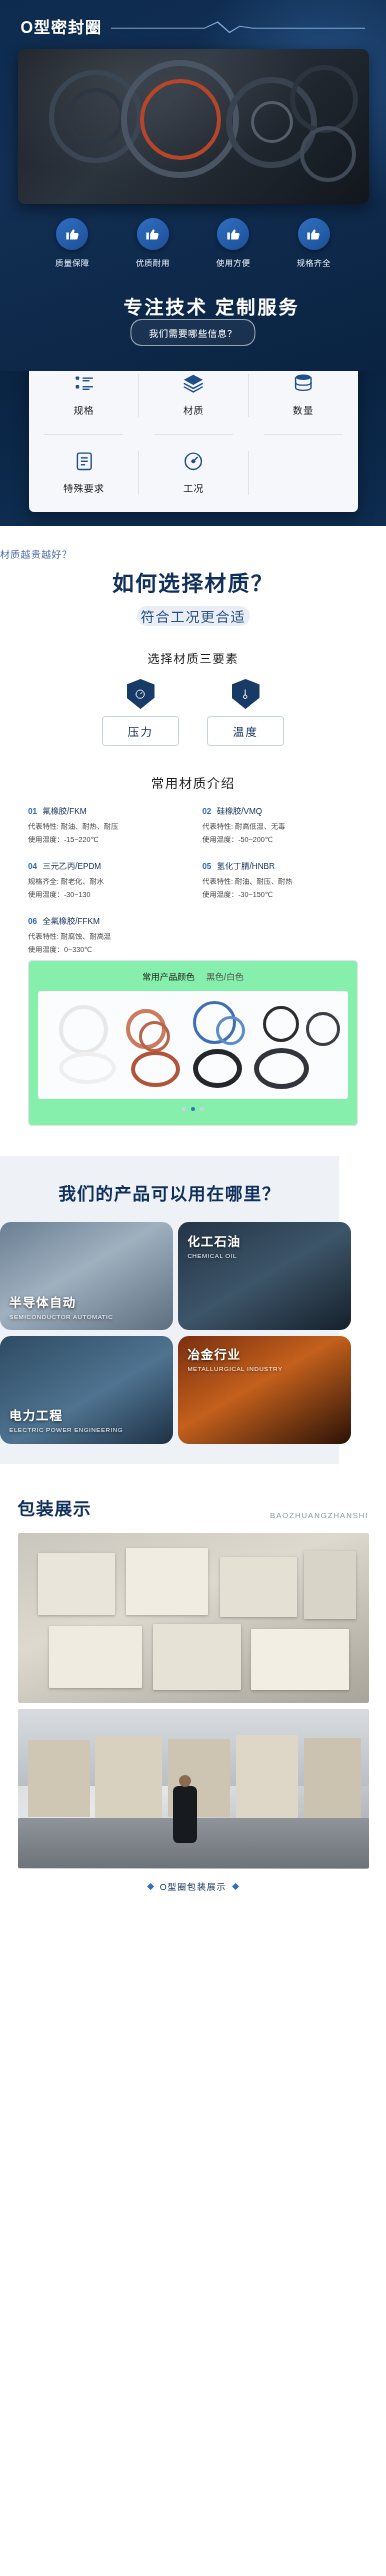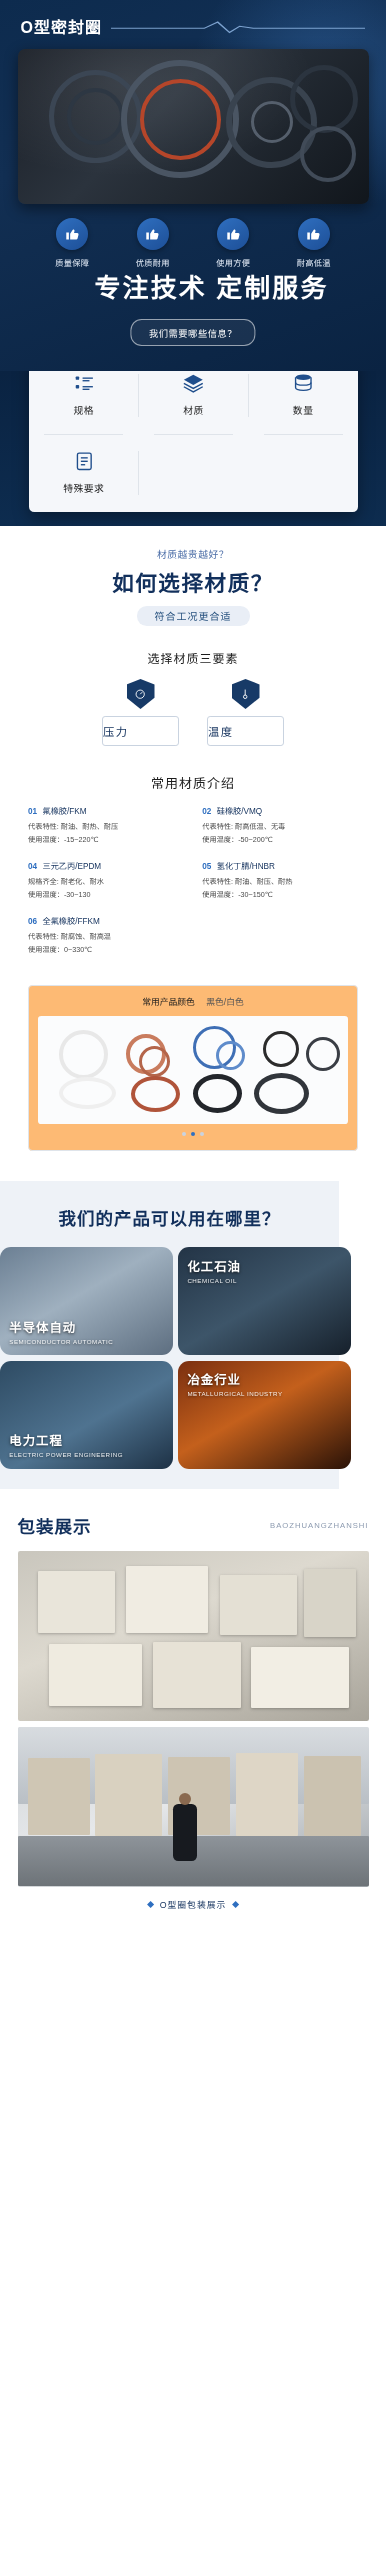--- a/index.html
+++ b/index.html
@@ -74,24 +74,24 @@
     width: 32px; height: 32px; border-radius: 50%;
     margin: 0 auto 6.2px;
     background: linear-gradient(145deg, #2f6fc0, #1d4f97);
     display: flex; align-items: center; justify-content: center;
     box-shadow: 0 1.5px 5.2px rgba(0,0,0,.35);
   }
   .badge-circle svg { width: 15.5px; height: 15.5px; fill: #ffffff; }
   .badge-label { color: #e8f0fb; font-size: 8.2px; letter-spacing: 0.3px; }
 
   .hero-slogan {
-    position: absolute; top: 267px; left: 0; right: 0;
+    position: absolute; top: 292px; left: 0; right: 0;
     text-align: center;
     color: #ffffff;
-    font-size: 26px; font-weight: bold; letter-spacing: 2.1px; padding-left: 37px;
+    font-size: 19px; font-weight: bold; letter-spacing: 2.1px; padding-left: 37px;
   }
   .hero-cta {
     position: absolute; top: 319px; left: 50%;
     transform: translateX(-50%);
     padding: 5.7px 17.5px;
     border: 0.5px solid rgba(255,255,255,.55);
     border-radius: 11.3px;
     color: #ffffff; font-size: 9.3px; letter-spacing: 0.5px;
     background: rgba(255,255,255,.06);
   }
@@ -136,56 +136,55 @@
   .info-label { font-size: 9.8px; color: #1c1c1c; letter-spacing: 0.5px; }
 
   
   .material-sec {
     position: relative;
     width: 386px;
     background: #ffffff;
     padding-top: 20.6px;
   }
   .sec-sub {
-    text-align: center;
     color: #4d6fa8;
     font-size: 9.8px;
     letter-spacing: 0.5px;
     margin-bottom: 5.2px;
   }
   .sec-title {
     text-align: center;
     color: #12305c;
     font-size: 21.6px;
     font-weight: bold;
     letter-spacing: 1.5px;
   }
   .sec-pill {
     margin: 9.3px auto 0;
     width: 113px; height: 19.6px;
     border-radius: 9.8px;
     background: #e9eef6;
     color: #28527f;
-    font-size: 10px;
+    font-size: 14px;
     display: flex; align-items: center; justify-content: center;
     letter-spacing: 1px;
   }
 
   .three-key-title {
     text-align: center;
     margin-top: 23px;
     font-size: 12px;
     color: #1c1c1c;
     letter-spacing: 1px;
   }
   .three-keys {
     margin-top: 13.4px;
     display: flex; justify-content: center; gap: 28px;
   }
-  .key-item { width: 77px; }
+  .key-item { width: 77px; text-align: center; }
   .key-shield {
     width: 28px; height: 30px; margin: 0 auto 7.2px;
     background: #173a67;
     clip-path: polygon(50% 0%, 100% 18%, 100% 62%, 50% 100%, 0% 62%, 0% 18%);
     display: flex; align-items: center; justify-content: center;
   }
   .key-shield svg { width: 12.4px; height: 12.4px; stroke: #ffffff; fill: none; stroke-width: 1.8; }
   .key-box {
     border: 0.5px solid #c9d3e0;
     border-radius: 3.1px;
@@ -209,26 +208,26 @@
     display: grid;
     grid-template-columns: 1fr 1fr;
     gap: 13.4px 18.5px;
   }
   .mat-item { font-size: 7.2px; color: #4a4a4a; line-height: 1.75; }
   .mat-head { font-size: 8.2px; color: #12305c; margin-bottom: 2.1px; }
   .mat-num { color: #2f6fc0; font-weight: bold; margin-right: 3.1px; }
   .mat-line { display: block; }
 
   .color-box {
-    margin: 28px auto 0;
+    margin: 3px auto 0;
     width: 330px;
     border: 0.5px solid #dfe4ea;
     border-radius: 4.1px;
     padding: 9.3px 0 13.4px;
-    background: #fdba74;
+    background: #86efac;
   }
   .color-box-head {
     display: flex; align-items: center; justify-content: center; gap: 11.3px;
     font-size: 8.8px; color: #1c1c1c; margin-bottom: 8.2px;
   }
   .color-box-head .cb-right { color: #555; }
   .rings-area {
     position: relative;
     height: 108px;
     margin: 0 9.3px;
@@ -285,22 +284,22 @@
   .cell-c { background: linear-gradient(150deg,#2e4b63 0%, #4f7390 55%, #1d3145 100%); padding-left: 32px; }
   .cell-d { background: linear-gradient(150deg,#7a2f10 0%, #c4601c 45%, #2a1207 100%); }
 
   
   .pack-sec {
     width: 386px;
     background: #ffffff;
     padding: 24px 0 15.5px;
   }
   .pack-head {
-    width: 351px; margin: 0 auto;
-    display: flex; align-items: center; gap: 4px;
+    width: 351px; margin: 7px auto;
+    display: flex; align-items: flex-end; gap: 4px;
   }
   .pack-title { font-size: 17.5px; font-weight: bold; color: #12305c; letter-spacing: 1px; }
   .pack-sub { font-size: 7.7px; color: #8d9bb0; letter-spacing: 1px; margin-left: auto; }
   .pack-photo {
     width: 351px; margin: 12.4px auto 0;
     height: 170px;
     border-radius: 2.1px;
     overflow: hidden;
     position: relative;
     background: linear-gradient(160deg,#c9c6bd 0%, #ddd9cf 40%, #a8a49a 100%);
@@ -375,21 +374,21 @@
           </svg>
       </div>
       <div class="badge-label">使用方便</div>
     </div>
     <div class="badge">
       <div class="badge-circle">
         <svg viewBox="0 0 24 24">
             <path d="M2 10h4v11H2zM8 21h9.5c.9 0 1.7-.6 1.9-1.5l1.5-6c.3-1.2-.6-2.5-1.9-2.5H14l.7-3.4c.2-1.1-.6-2.1-1.7-2.1-.6 0-1.2.3-1.5.9L8 12v9z"></path>
           </svg>
       </div>
-      <div class="badge-label">耐高低温</div>
+      <div class="badge-label">规格齐全</div>
     </div>
   </div>
 
   <div class="hero-slogan">专注技术 定制服务</div>
   <div class="hero-cta">我们需要哪些信息？</div>
 </section>
 
 <section class="infocard-wrap">
   <div class="hero-bg-grid"></div>
   <div class="infocard">
@@ -435,20 +434,30 @@
         <svg viewBox="0 0 24 24">
           <rect x="4" y="2.5" width="16" height="19" rx="2" stroke="#1f4e8c"></rect>
           <line x1="8" y1="8" x2="16" y2="8" stroke="#1f4e8c"></line>
           <line x1="8" y1="12" x2="16" y2="12" stroke="#1f4e8c"></line>
           <line x1="8" y1="16" x2="13" y2="16" stroke="#1f4e8c"></line>
         </svg>
       </div>
       <div class="info-label">特殊要求</div>
     </div>
 
+    <div class="info-cell">
+      <div class="info-icon">
+        <svg viewBox="0 0 24 24">
+          <circle cx="12" cy="12" r="9.5" stroke="#1f4e8c"></circle>
+          <circle class="fillp" cx="12" cy="12" r="2.4"></circle>
+          <line x1="12" y1="12" x2="17" y2="7" stroke="#1f4e8c"></line>
+        </svg>
+      </div>
+      <div class="info-label">工况</div>
+    </div>
 
 
   </div>
 </section>
 
 <section class="material-sec">
   <div class="sec-sub">材质越贵越好？</div>
   <div class="sec-title">如何选择材质？</div>
   <div class="sec-pill">符合工况更合适</div>
 

